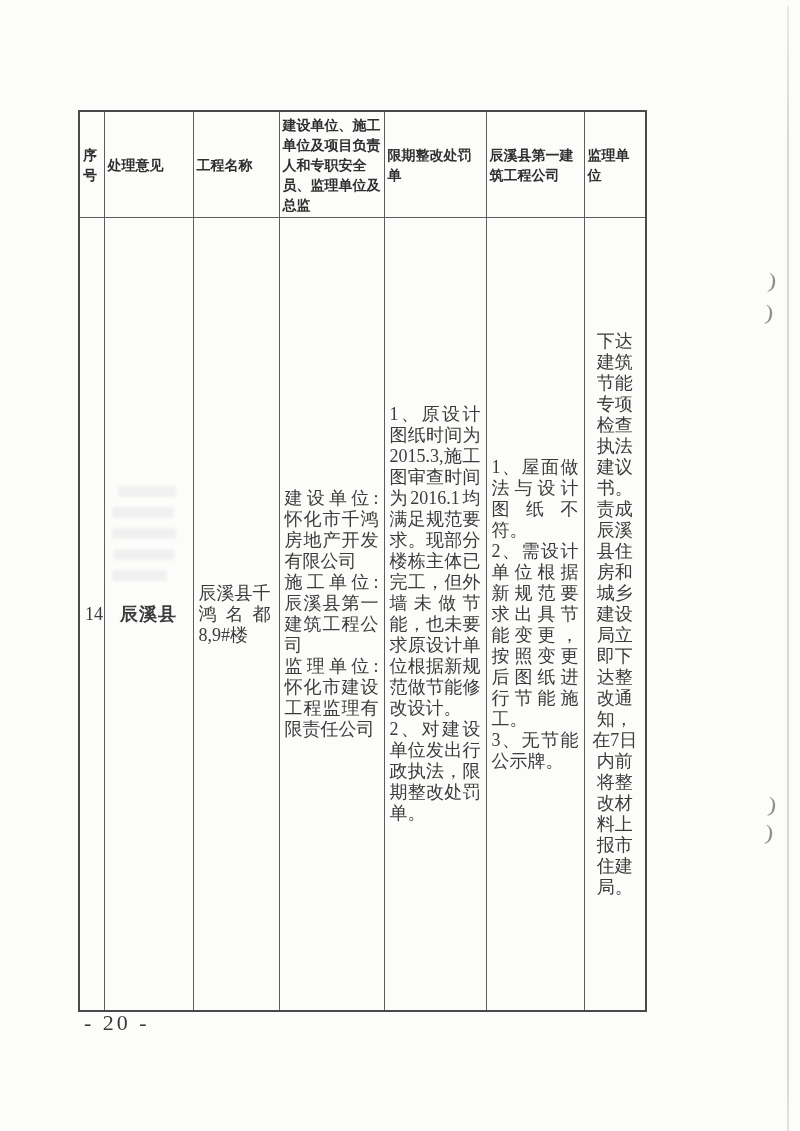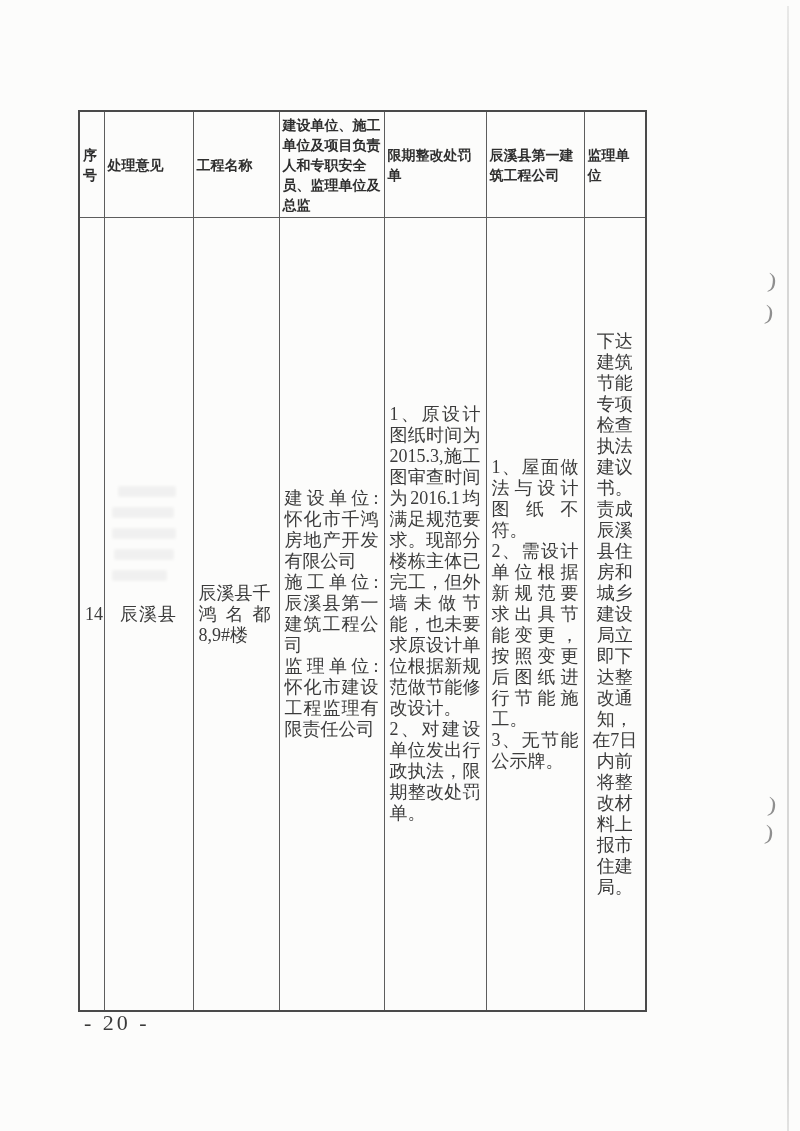--- a/index.html
+++ b/index.html
@@ -71,21 +71,21 @@
     vertical-align: middle;
     font-size: 18px;
     line-height: 21px;
     padding: 2px 5px;
     color: #3b3b3b;
   }
   td.c-seq  { font-size: 15px; }
   td.c-loc  {
     text-align: center;
     font-family: "Liberation Sans", "DejaVu Sans", sans-serif;
-    font-weight: normal;
+    font-weight: bold;
     font-size: 16px;
     letter-spacing: 1px;
     color: #303030;
   }
   td.c-name { text-align: justify; }
   td.c-units, td.c-design, td.c-quality {
     text-align: justify;
     white-space: pre-line;
   }
   td.c-handle {

